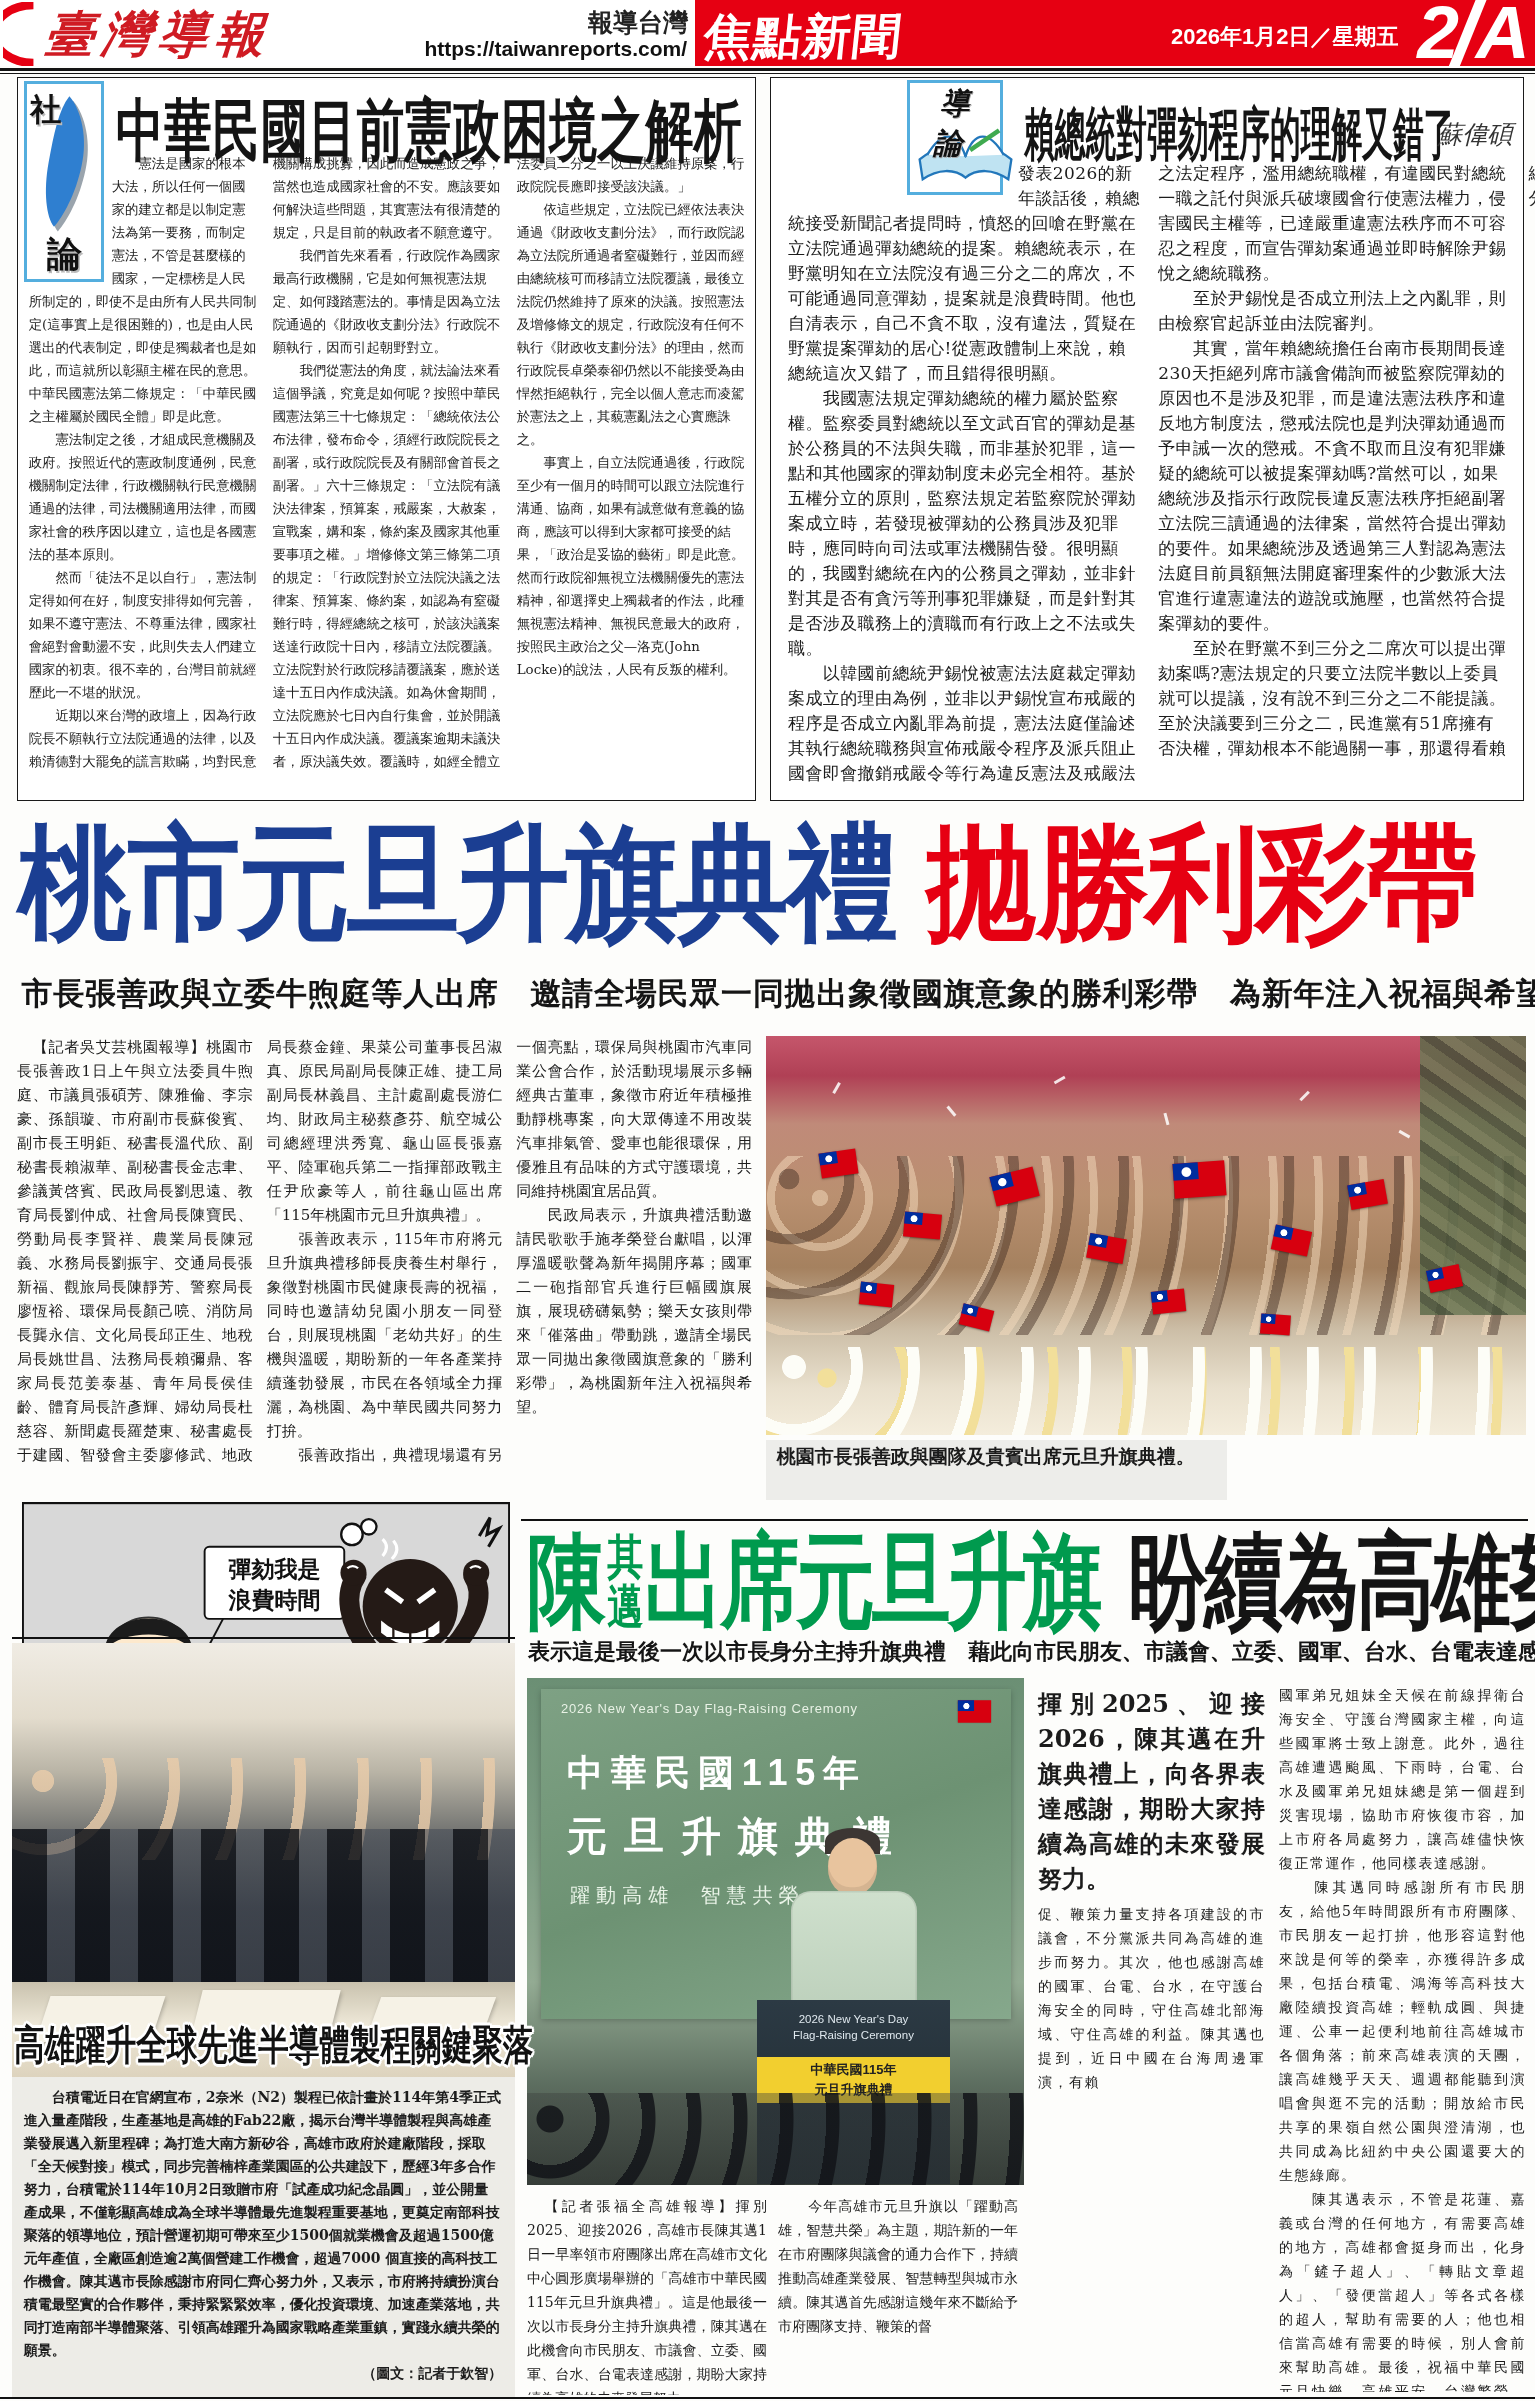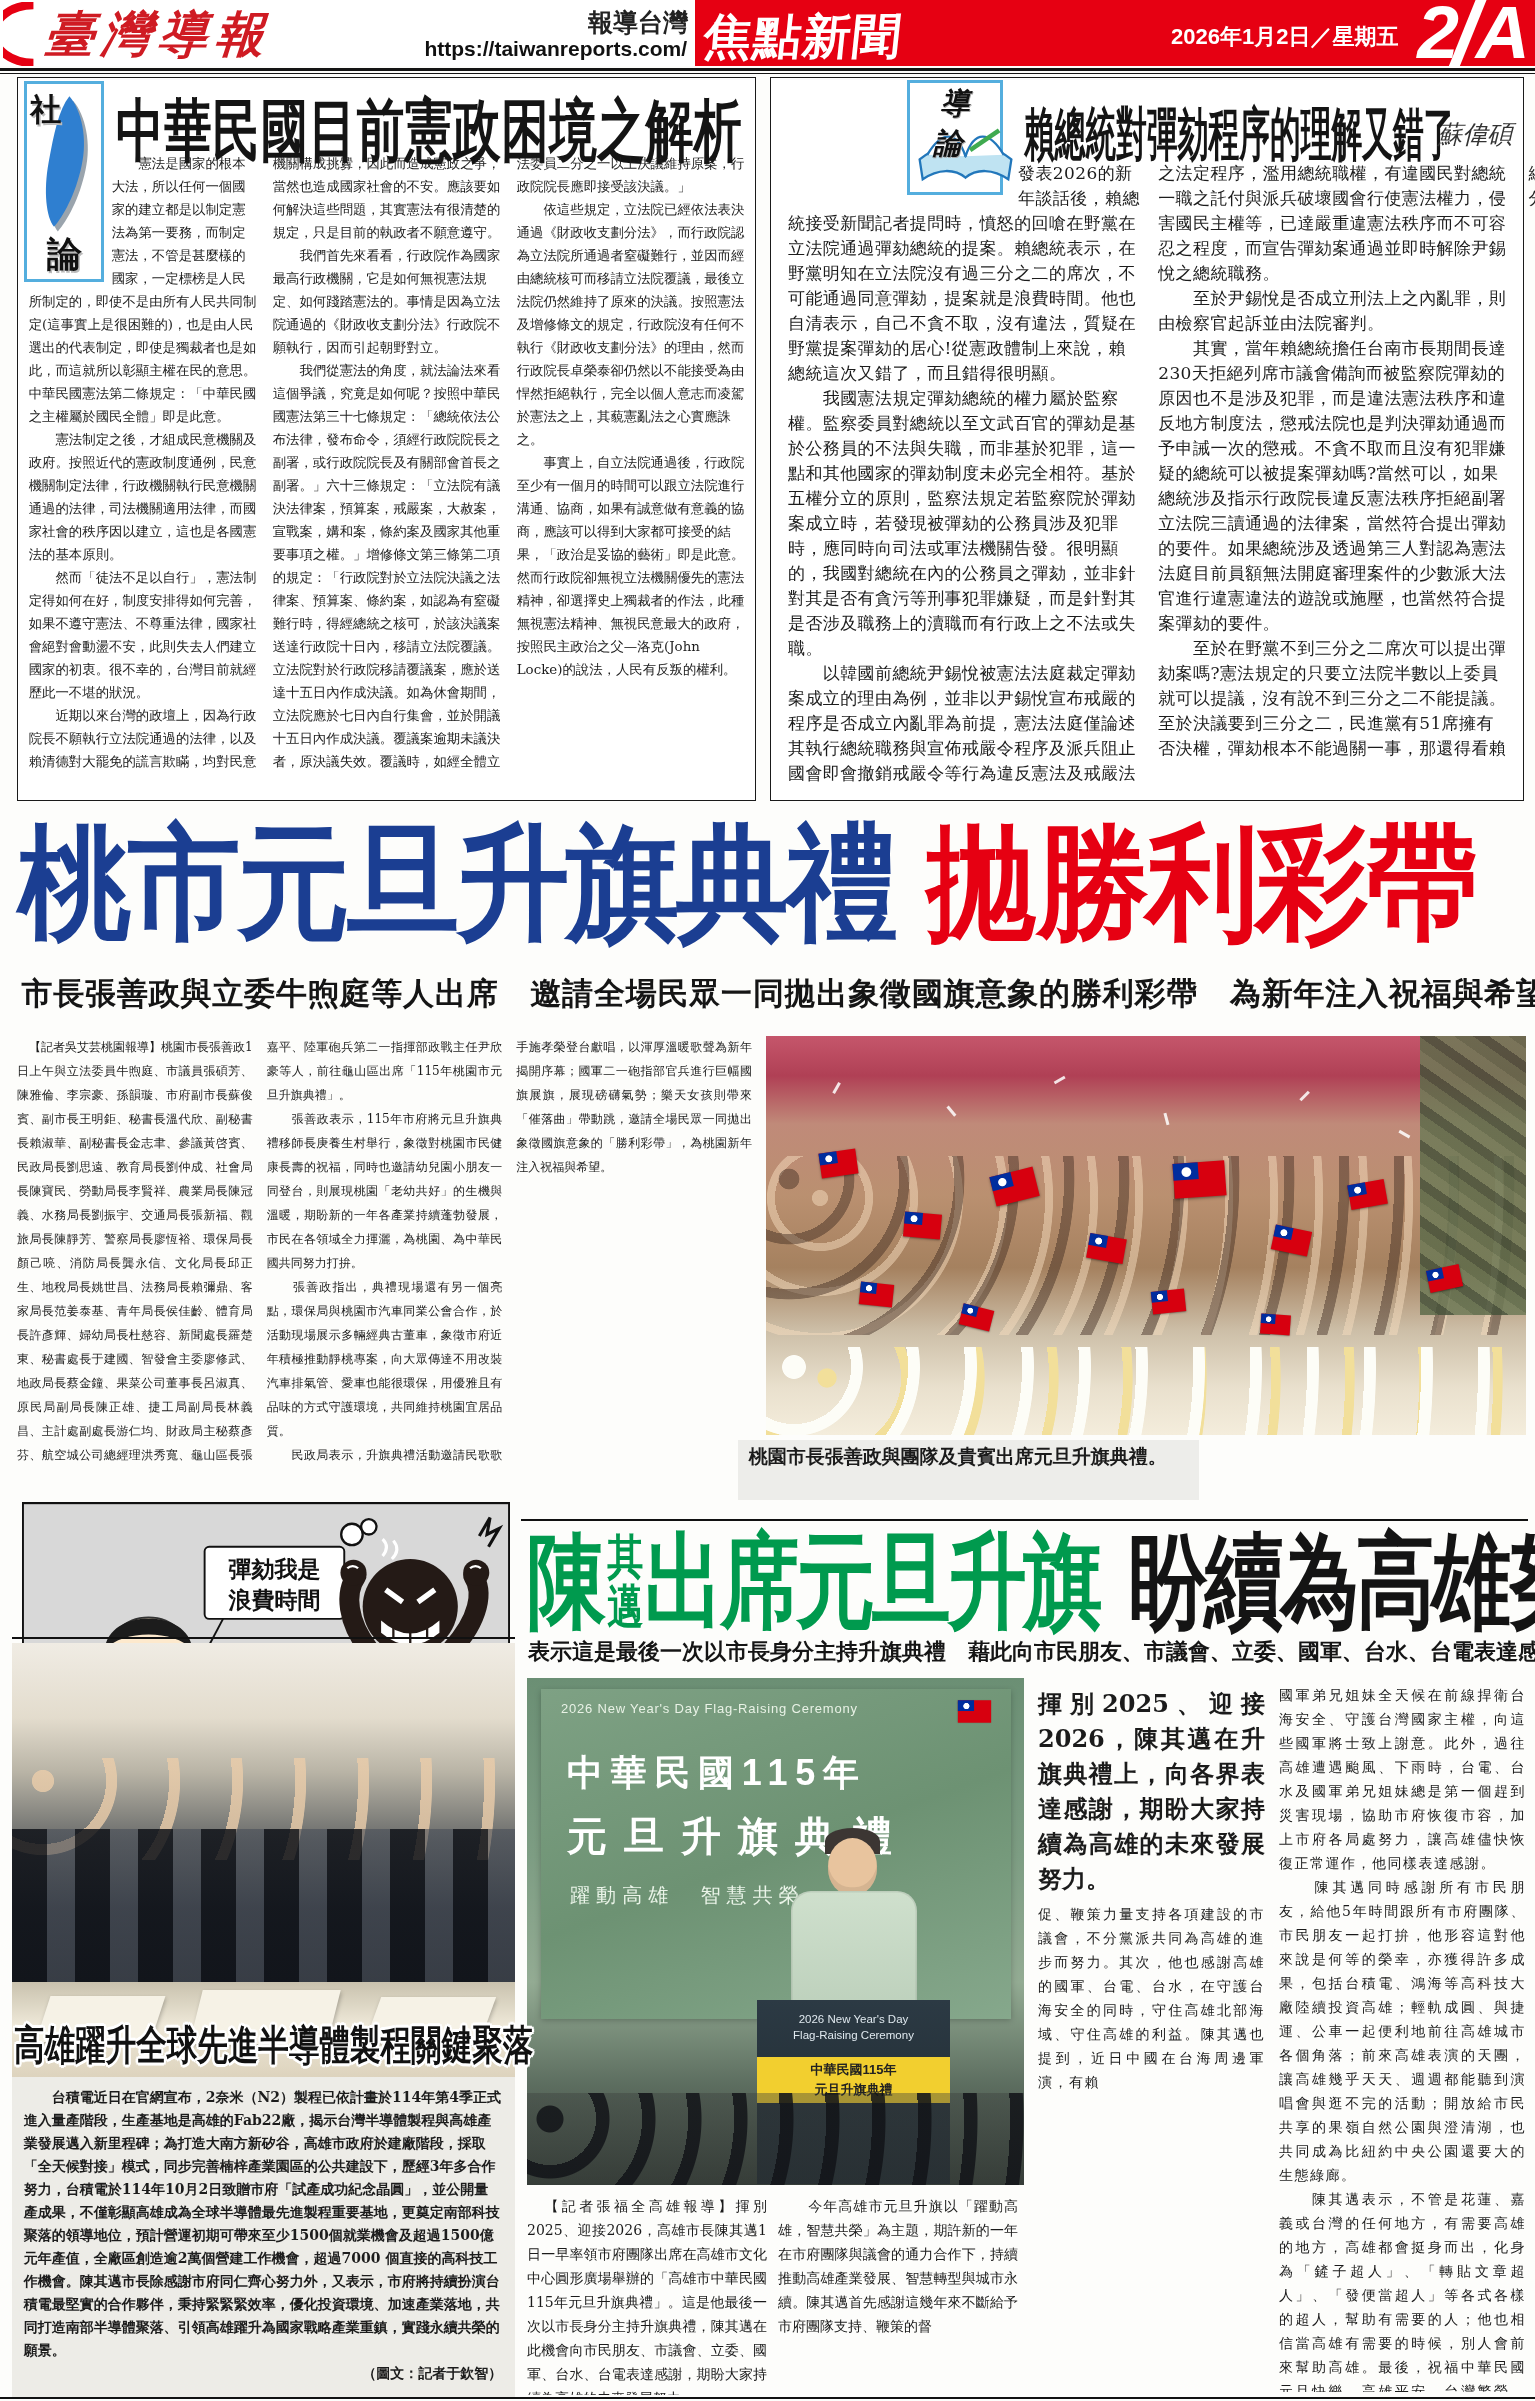--- a/index.html
+++ b/index.html
@@ -62,21 +62,21 @@
   
   .lead-hl { position:absolute; left:18.4px; top:808px; width:1512px; white-space:nowrap;
              font-weight:900; font-size:115px; line-height:1.2; letter-spacing:-3.1px;
              transform:scale(.98,1.08); transform-origin:left top; }
   .hl-blue { color:#1b3e92; }
   .hl-red { color:#e60012; margin-left:32px; }
   .lead-sub { position:absolute; left:21.5px; top:973px; width:1497px; font-size:31px; font-weight:900;
               color:#151515; letter-spacing:0.8px; white-space:nowrap; }
   .lead-body { position:absolute; left:17px; top:1035px; width:735px; height:435px;
                column-count:3; column-gap:14px; column-fill:auto;
-               font-size:12px; line-height:24px; }
+               font-size:15px; line-height:24px; }
 
   
   .lead-photo { position:absolute; left:766px; top:1036px; width:760px; height:399px; overflow:hidden;
      background:
        linear-gradient(180deg,#c5566b 0%,#b04055 10%,#c08a79 22%,#ba9070 40%,#a5815f 58%,#cdbfa8 74%,#e9e0cd 88%,#f4eddc 100%); }
   .lead-photo .heads { position:absolute; left:0; top:30%; width:100%; height:45%;
      background:
        repeating-radial-gradient(circle at 23px 23px, rgba(60,40,30,.45) 0 10px, transparent 10.7px 55px),
        repeating-radial-gradient(circle at 54px 42px, rgba(245,220,190,.5) 0 7.7px, transparent 8.4px 45px); }
   .lead-photo .helmets { position:absolute; left:0; bottom:0; width:100%; height:22%;
@@ -84,21 +84,21 @@
        repeating-radial-gradient(circle at 28px 20px, #fdfdf7 0 11.5px, rgba(0,0,0,0) 12.3px 57px),
        repeating-radial-gradient(circle at 61px 31px, #f2df9a 0 9.2px, rgba(0,0,0,0) 10px 74px); }
   .camostrip { position:absolute; right:0; top:0; width:14%; height:70%;
      background:repeating-linear-gradient(35deg,#5d6b4a 0 10.7px,#46523a 10.7px 20px,#6e7a57 20px 31px); opacity:.85; }
   .flag { position:absolute; width:37px; height:24.6px; background:#d7000f; box-shadow:0 0.8px 2.3px rgba(0,0,0,.45); }
   .flag::before { content:""; position:absolute; left:0; top:0; width:18.4px; height:12.3px; background:#002d9e; }
   .flag::after { content:""; position:absolute; left:4.6px; top:1.5px; width:9.2px; height:9.2px;
                  background:radial-gradient(circle,#fff 0 3.1px,transparent 3.8px); }
   .conf { position:absolute; width:3.1px; height:12.3px; background:#fff; opacity:.85; }
 
-  .lead-cap { position:absolute; left:738px; top:1440px; width:461px; height:60px; background:#ededea;
+  .lead-cap { position:absolute; left:766px; top:1440px; width:461px; height:60px; background:#ededea;
               font-size:19px; font-weight:bold; line-height:29px; padding:1.5px 10.7px; text-align:justify; }
 
   
   .cartoon { position:absolute; left:21.5px; top:1502px; width:488px; height:355px; }
 
   
   .chen-rule { position:absolute; left:521px; top:1519px; width:1007px; border-top:2.3px solid #111; }
   .chen-hl { position:absolute; left:527px; top:1528px; display:flex; align-items:center; white-space:nowrap;
              font-weight:900; transform:scale(.84,1.1); transform-origin:left top; }
   .chen-hl .big { font-size:94px; color:#009a4e; line-height:1.05; }

